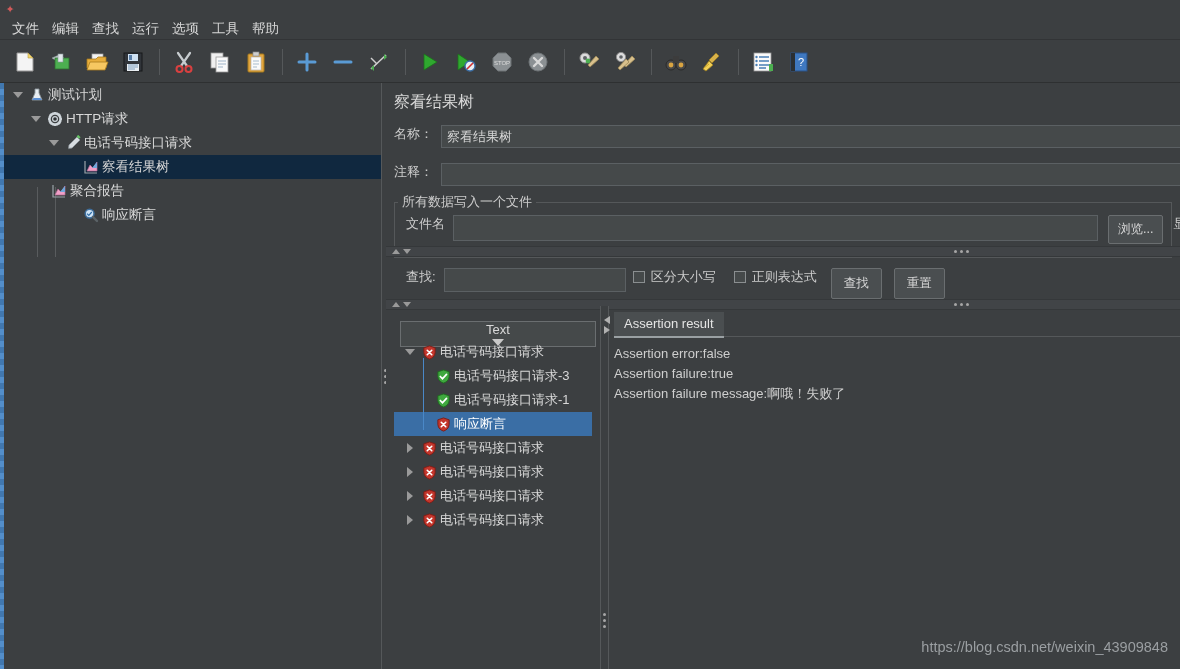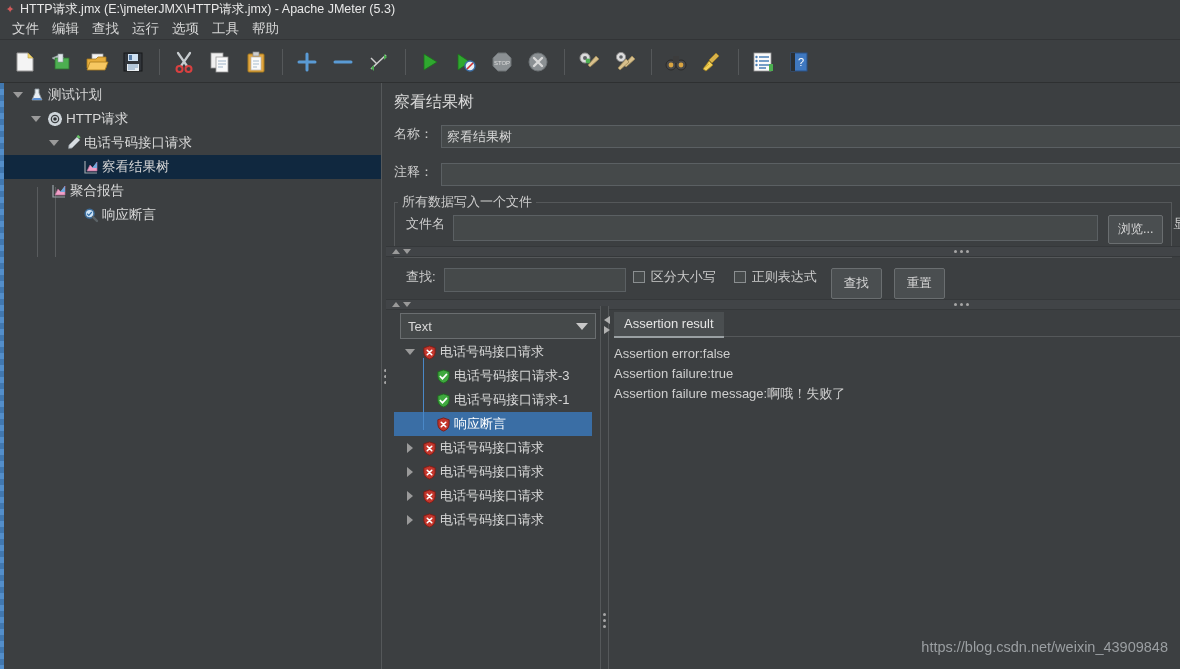--- a/index.html
+++ b/index.html
@@ -219,21 +219,20 @@
     font-size: 14.5px; color: #9b9fa2;
   }
 </style>
 </head>
 <body>
 
 <div id="app">
 
   <div class="titlebar">
     <span class="tb-icon">✦</span>
-    <span class="tb-text">HTTP请求.jmx (E:\jmeterJMX\HTTP请求.jmx) - Apache JMeter (5.3)</span>
   </div>
 
   <div class="menubar">
     <div class="menu-item">文件</div>
     <div class="menu-item">编辑</div>
     <div class="menu-item">查找</div>
     <div class="menu-item">运行</div>
     <div class="menu-item">选项</div>
     <div class="menu-item">工具</div>
     <div class="menu-item">帮助</div>
@@ -551,21 +550,21 @@
         <div class="ar-up"></div>
         <div class="ar-dn"></div>
       </div>
       <div class="dots-h">
           <i></i>
           <i></i>
           <i></i>
         </div>
     </div>
 
-    <div class="combo" style="position:absolute; left:14px; top:230px;">
+    <div class="combo" style="position:absolute; left:14px; top:238px;flex-direction:column;">
       <span>Text</span>
       <span class="chev"></span>
     </div>
   </div>
 
   <div class="restree">
     <div class="res-guide"></div>
 
     <div class="res-row" style="padding-left:8px;">
       <div class="tree-toggle">

